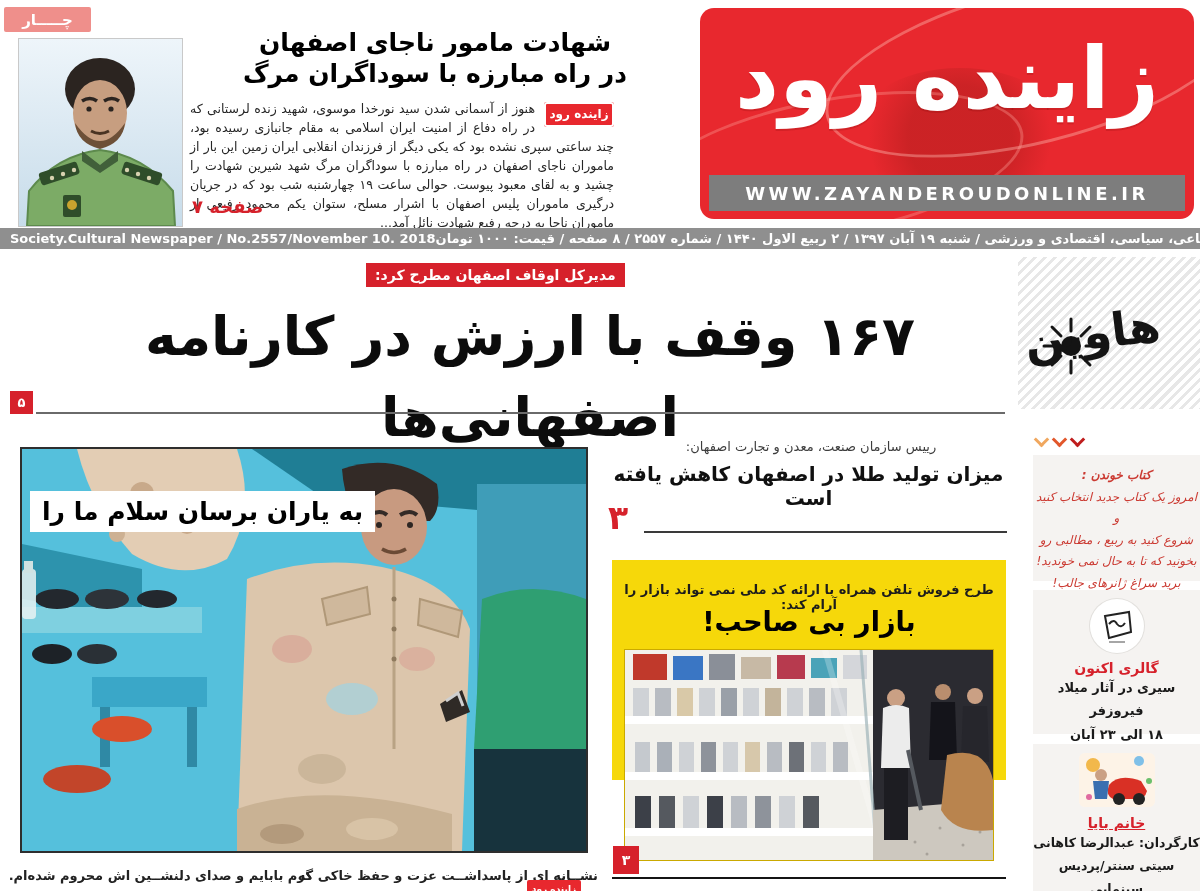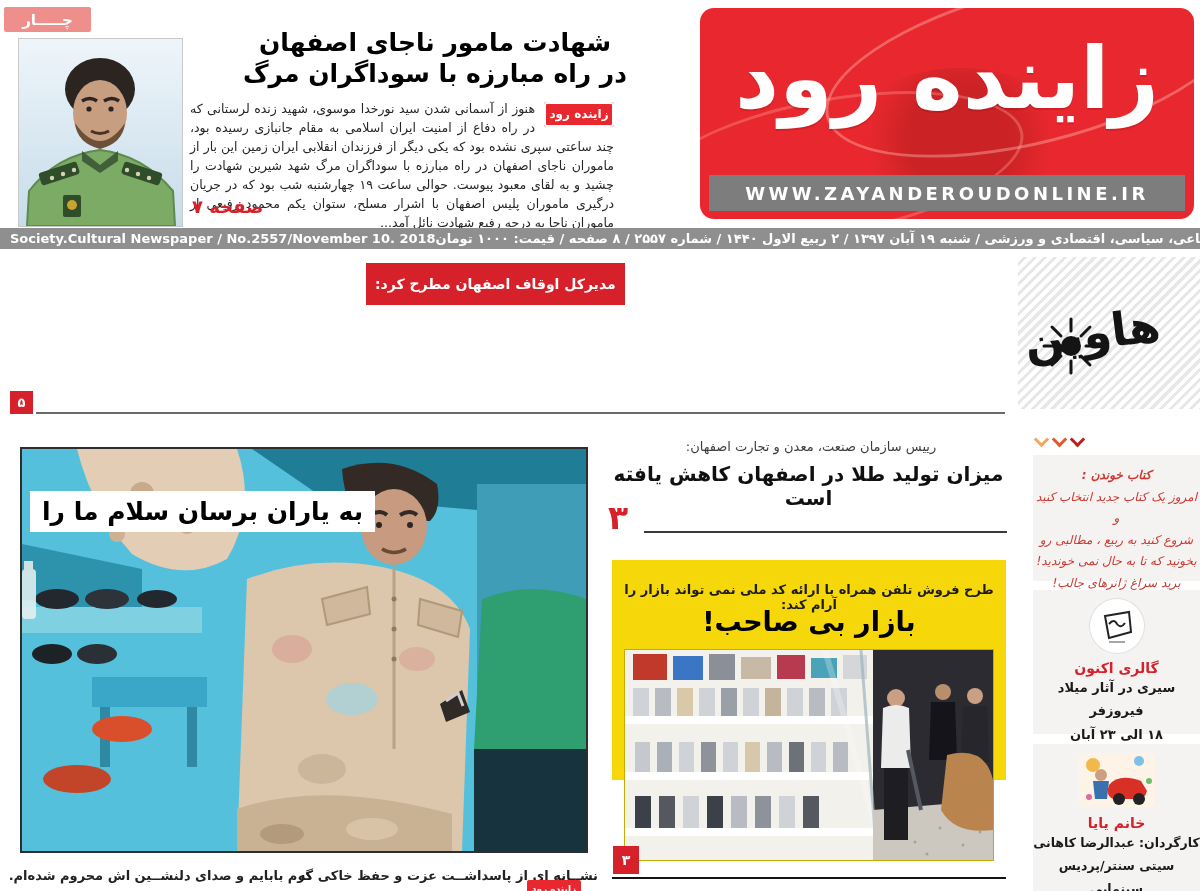--- a/index.html
+++ b/index.html
@@ -41,21 +41,21 @@
     color:#fff;display:flex;align-items:center;justify-content:center;
     font-size:18px;font-weight:bold;letter-spacing:3.5px;}
 
   
   .info-bar{left:0;top:228px;width:1200px;height:21px;background:#8f8f8f;
     display:flex;justify-content:space-between;align-items:center;box-sizing:border-box;
     padding:0 10px;color:#fff;font-weight:bold;font-size:13px;white-space:nowrap;}
 
   
   .lead-kicker{left:366px;top:263px;background:#d6212b;color:#fff;font-weight:bold;
-    font-size:14px;padding:13px 9px;}
+    font-size:14px;padding:4px 9px;}
   .lead-headline{left:55px;top:296px;width:950px;text-align:center;font-weight:bold;
     font-size:54px;line-height:1.5;color:#0c0c0c;}
   .badge{background:#d6212b;color:#fff;font-weight:bold;display:flex;align-items:center;justify-content:center;}
   .page5{left:10px;top:391px;width:23px;height:23px;font-size:13px;}
   .lead-rule{left:36px;top:412px;width:969px;height:2px;background:#6a6a6a;}
 
   
   .photo-story{left:20px;top:447px;width:568px;height:406px;border:2px solid #2e2e2e;box-sizing:border-box;overflow:hidden;background:#57c2dd;}
   .photo-kicker{position:absolute;left:8px;top:12px;background:#fff;color:#0e0e0e;
     font-weight:bold;font-size:14px;padding:3px 8px;box-shadow:0 0 0 1px #d7d7d7;}
@@ -99,21 +99,21 @@
   .note-text{color:#cb3a32;font-style:italic;font-size:12px;line-height:1.8;
     text-align:center;padding-top:10px;}
   .note-title{font-weight:bold;}
   .gallery-box{top:590px;height:144px;text-align:center;}
   .g-logo{width:54px;height:54px;border-radius:50%;background:#fff;margin:9px auto 0;
     box-shadow:0 0 0 1px #e2e0dd;display:flex;align-items:center;justify-content:center;}
   .g-title{color:#d6212b;font-weight:bold;font-size:14px;margin-top:7px;}
   .g-line{color:#1a1a1a;font-weight:bold;font-size:13px;line-height:1.8;}
   .cinema-box{top:744px;height:147px;text-align:center;}
   .c-thumb{width:76px;height:54px;margin:9px auto 0;border-radius:6px;overflow:hidden;background:#fdf5ee;}
-  .c-title{color:#d6212b;font-weight:bold;font-size:14px;margin-top:8px;}
+  .c-title{color:#d6212b;font-weight:bold;font-size:14px;margin-top:8px;text-decoration:underline;}
   .c-line{color:#1a1a1a;font-weight:bold;font-size:12.5px;line-height:1.85;}
 </style>
 </head>
 <body>
 
 <div class="page">
 
   <div class="abs corner-tab rtl">چـــــار</div>
 
   <div class="abs officer">
@@ -165,20 +165,21 @@
     <div class="brand-title rtl">زاینده رود</div>
     <div class="brand-url">WWW.ZAYANDEROUDONLINE.IR</div>
   </div>
 
   <div class="abs info-bar">
     <span>Society.Cultural Newspaper / No.2557/November 10. 2018</span>
     <span class="rtl">روزنامه فرهنگی، اجتماعی، سیاسی، اقتصادی و ورزشی / شنبه ۱۹ آبان ۱۳۹۷ / ۲ ربیع الاول ۱۴۴۰ / شماره ۲۵۵۷ / ۸ صفحه / قیمت: ۱۰۰۰ تومان</span>
   </div>
 
   <div class="abs lead-kicker rtl">مدیرکل اوقاف اصفهان مطرح کرد:</div>
+  <div class="abs lead-headline rtl">۱۶۷ وقف با ارزش در کارنامه اصفهانی‌ها</div>
   <div class="abs badge page5">۵</div>
   <div class="abs lead-rule"></div>
 
   <div class="abs photo-story">
     <svg width="564" height="402" viewBox="0 0 564 402">
       <rect width="564" height="402" fill="#55c0dc"></rect>
       <path d="M230,0 L564,0 L564,70 L300,48 Z" fill="#1f7e95"></path>
       <path d="M0,95 L120,120 L120,170 L0,150 Z" fill="#2d93ad"></path>
       <rect x="455" y="35" width="109" height="210" fill="#3f9db8"></rect>
       <path d="M460,150 Q510,130 564,150 L564,300 Q505,320 452,300 Z" fill="#2f9f72"></path>

